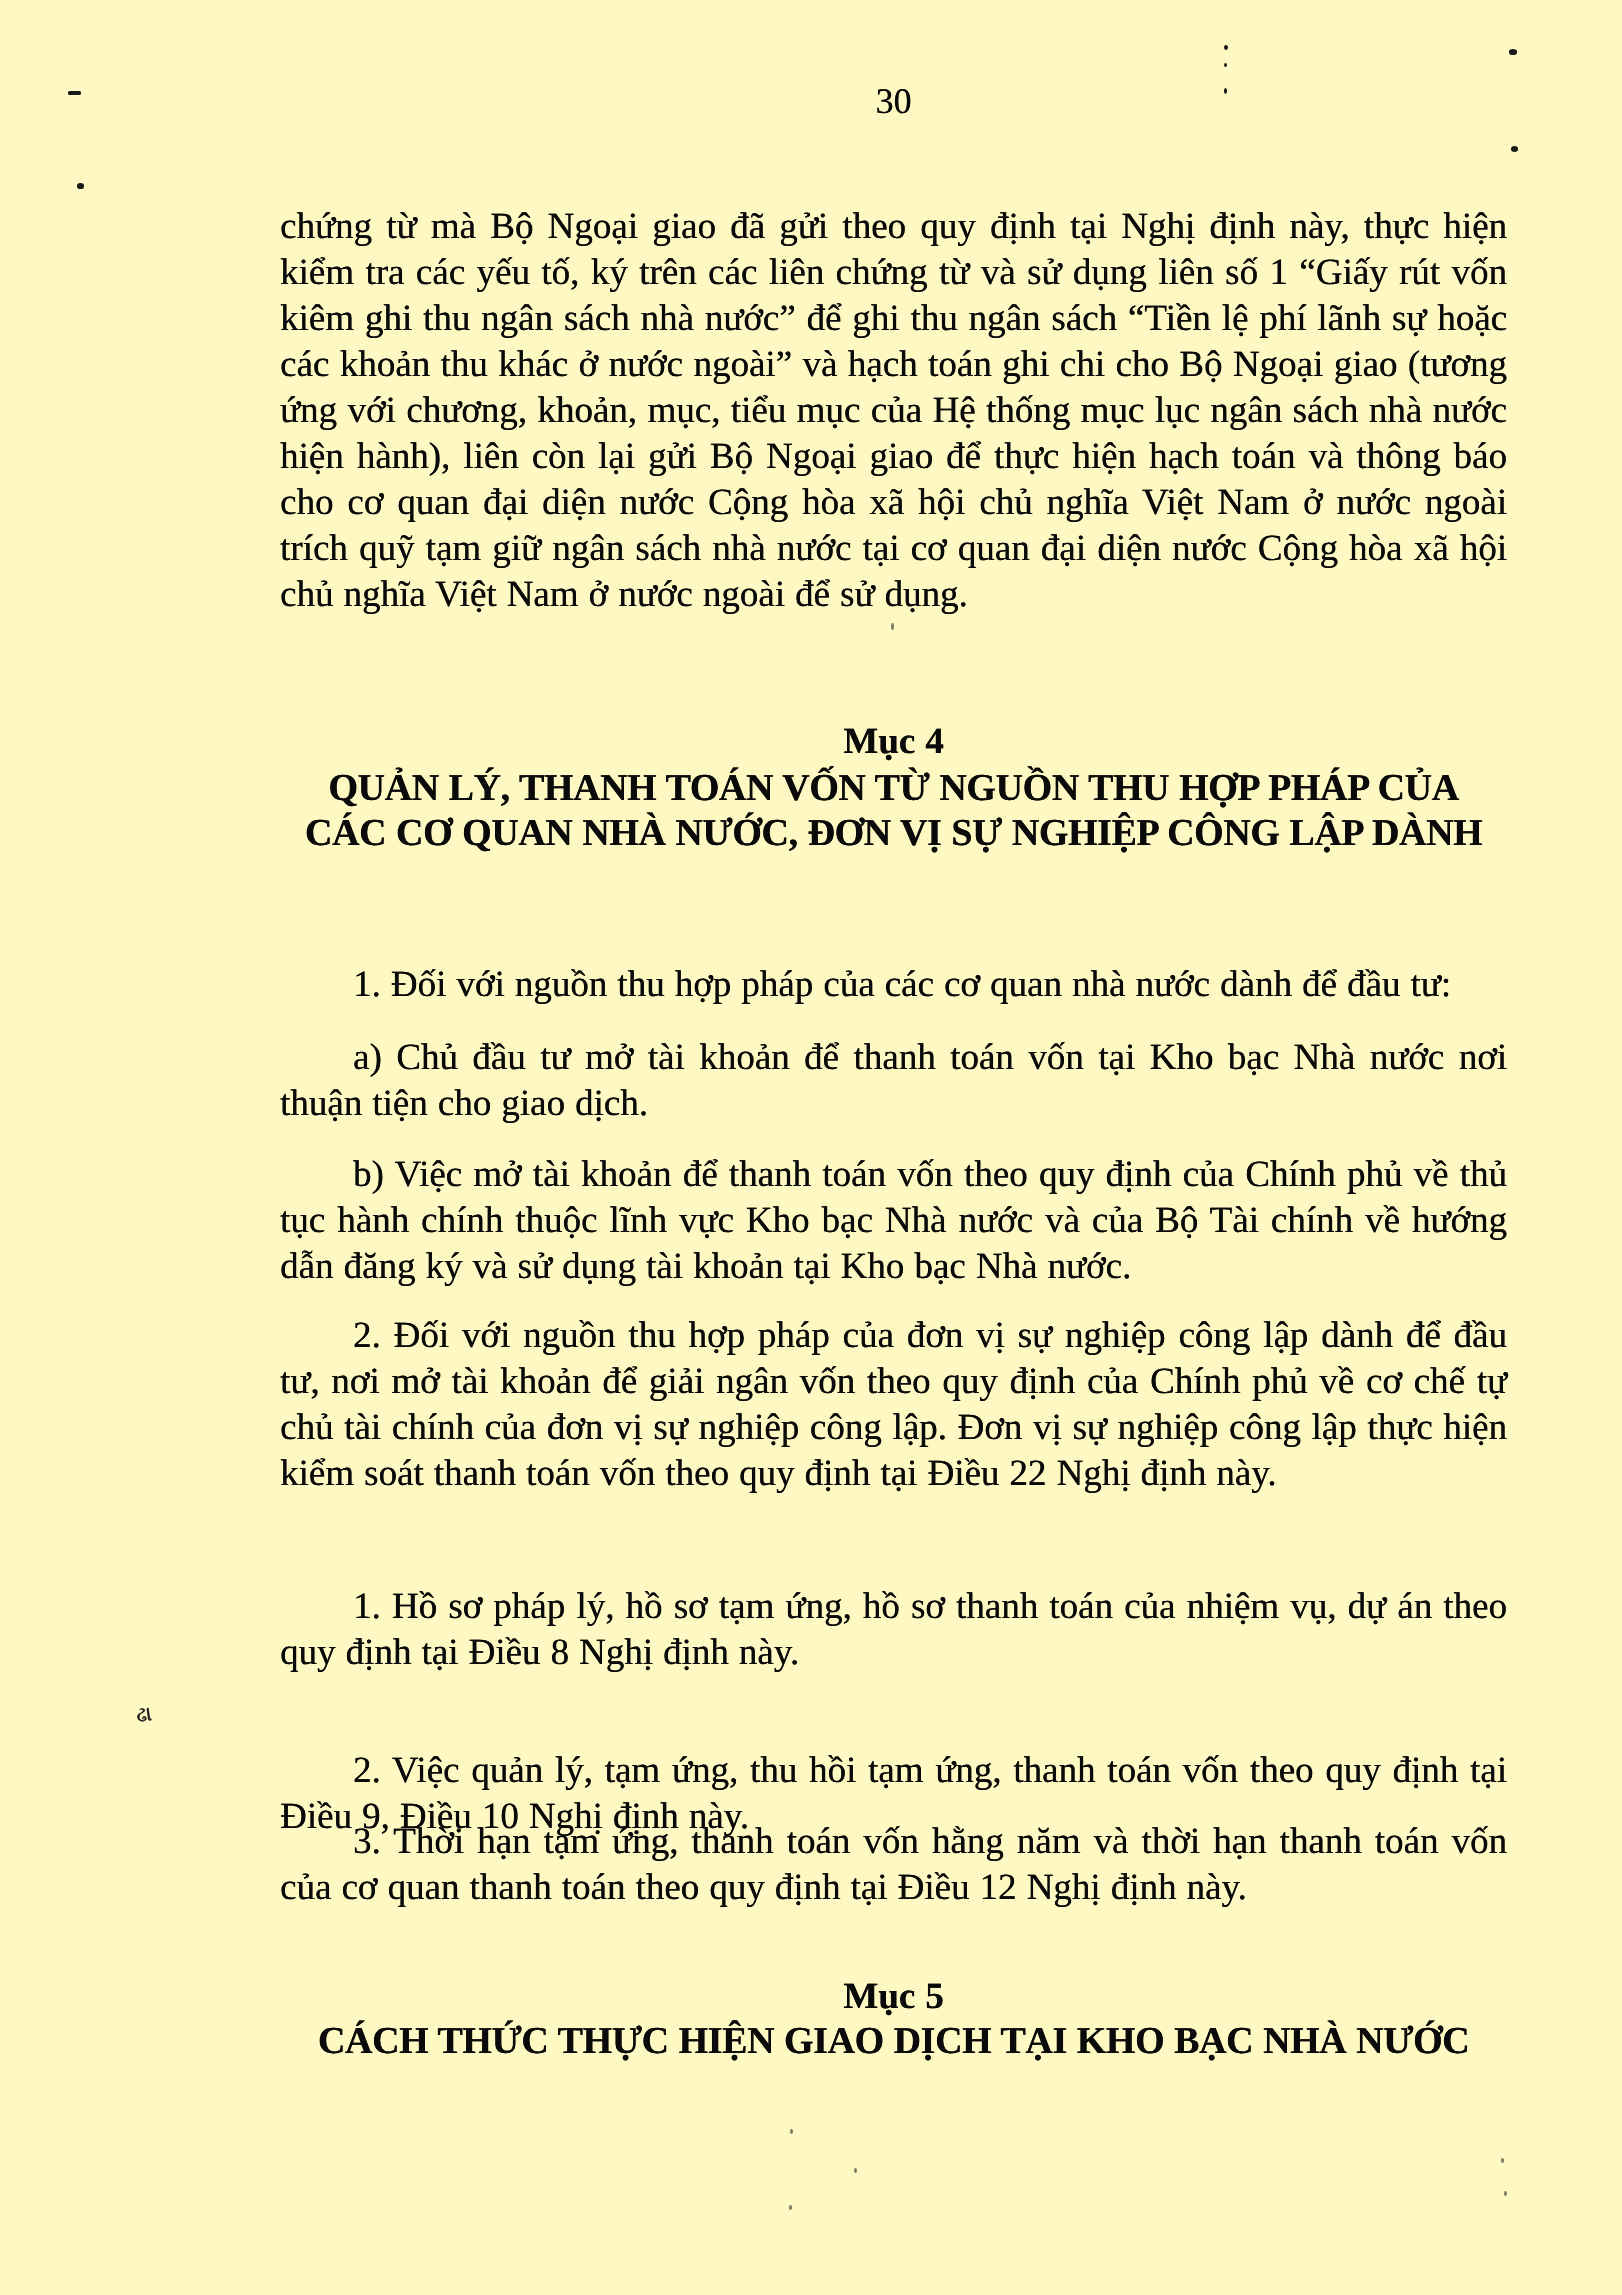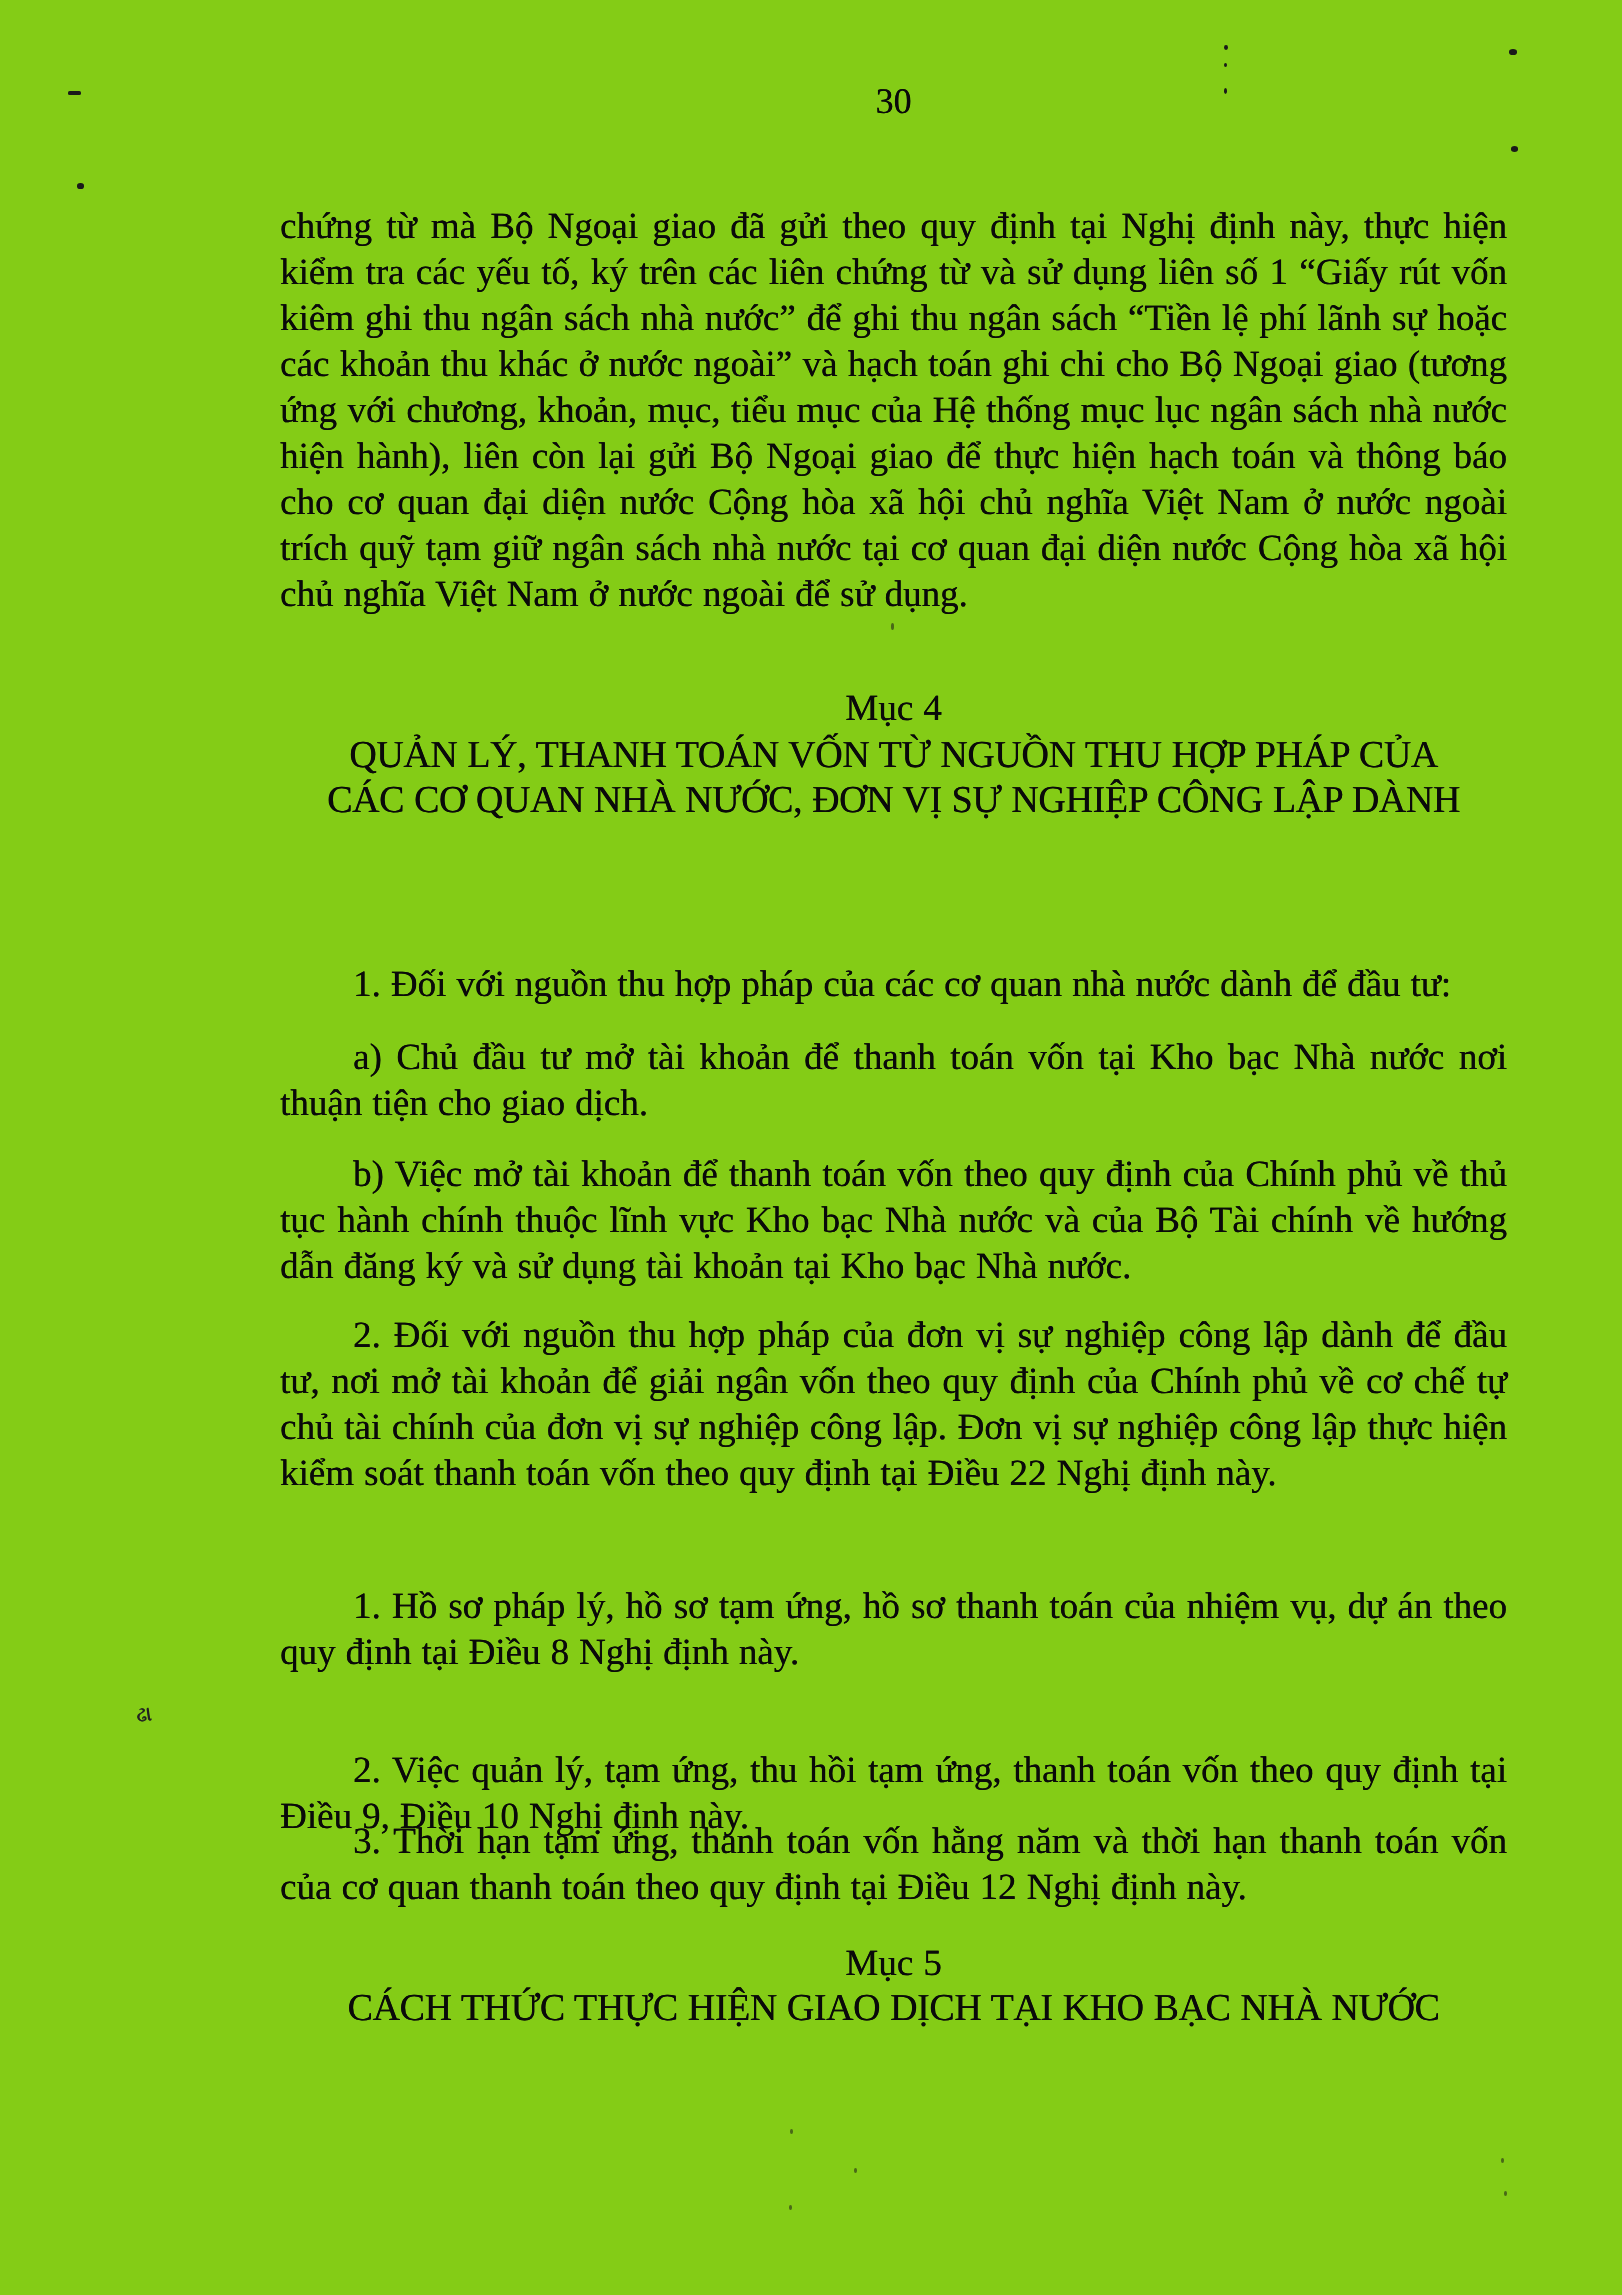--- a/index.html
+++ b/index.html
@@ -1,39 +1,39 @@
 <!DOCTYPE html>
 <html lang="vi" style="font-size:13px"><head>
 <meta charset="utf-8">
 <style>
   html, body { margin: 0; padding: 0; background: #e8e8e8; }
   .page {
     position: relative;
     width: 1623px;
     height: 2295px;
     margin: 0 auto;
-    background: #84cc16;
+    background: #fef9c3;
     overflow: hidden;
     font-family: "Liberation Serif", "DejaVu Serif", serif;
     color: #0a0a0a;
     text-rendering: geometricPrecision;
   }
   .txt {
     position: absolute;
     left: 280px;
     width: 1227px;
     font-size: 37px;
     line-height: 46px;
     text-align: justify;
     text-shadow: 0.3px 0.3px 0 currentColor;
     word-spacing: 0.8px;
   }
   .indent { text-indent: 73px; }
   .center { text-align: center; text-indent: 0; }
-  .bold { font-weight: 400; }
+  .bold { font-weight: 700; margin-top: 33px; }
   .heading-title {
     font-size: 38px;
     line-height: 45px;
     letter-spacing: -0.4px;
   }
   .article-heading { text-indent: 76px; text-align: left; }
   .page-num { font-size: 36px; }
 
   
   .speck {

